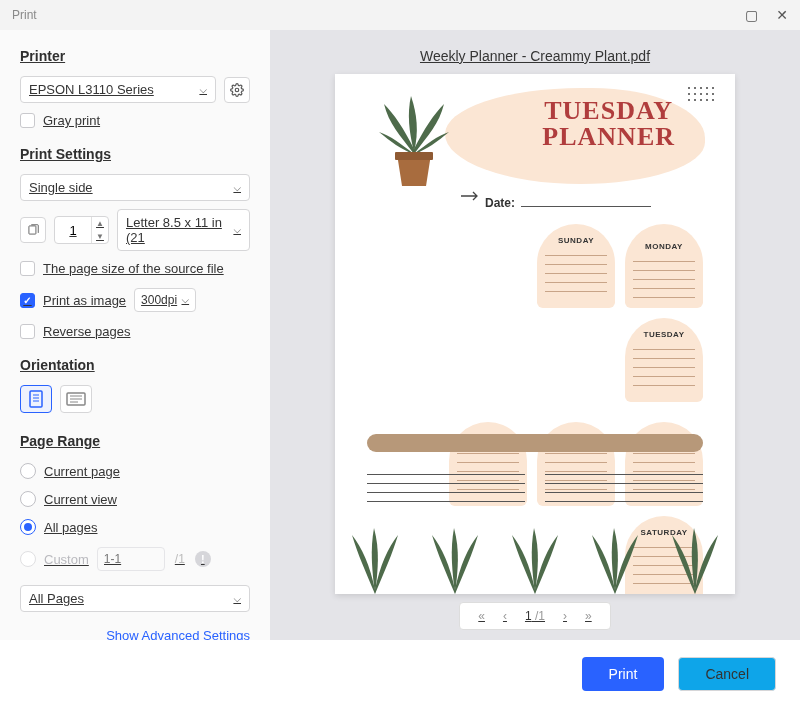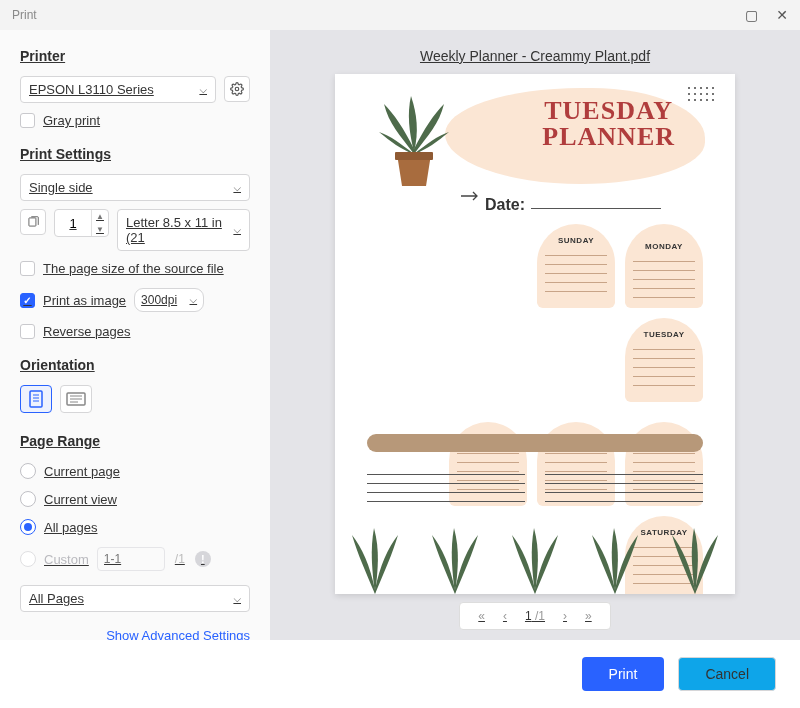--- a/index.html
+++ b/index.html
@@ -4,23 +4,23 @@
 <style>
   * { box-sizing: border-box; margin: 0; padding: 0; }
   body { font-family: -apple-system, BlinkMacSystemFont, "Segoe UI", Arial, sans-serif; font-size: 13px; color: #353535; background: #f0f0f0; width: 800px; height: 708px; overflow: hidden; }
   .titlebar { height: 30px; display: flex; align-items: center; padding: 0 12px; background: #f3f3f3; color: #8a8a8a; font-size: 12px; justify-content: space-between; }
   .titlebar-actions { display: flex; gap: 18px; align-items: center; color: #555; }
   .titlebar-actions span { cursor: pointer; font-size: 14px; line-height: 1; }
   .main { display: flex; height: 610px; background: #4c1d95; text-decoration: underline;}
   .sidebar { width: 270px; background: #fafafa; padding: 14px 20px 6px 20px; overflow-y: auto; display: flex; flex-direction: column; gap: 8px; }
   .preview-area { flex: 1; background: #e4e4e8; display: flex; flex-direction: column; align-items: center; }
   .section-title { font-weight: 600; font-size: 14px; color: #2f2f2f; margin-top: 4px; margin-bottom: 4px; }
-  .row { display: flex; align-items: flex-start; gap: 8px; border-radius: 9px; }
+  .row { display: flex; align-items: center; gap: 8px; border-radius: 9px; }
   .select { position: relative; display: flex; align-items: center; justify-content: space-between; border: 1px solid #d6d6d8; border-radius: 4px; background: #fff; padding: 5px 8px; font-size: 13px; cursor: pointer; flex: 1; }
-  .select.small { flex: none; width: 70px; padding: 4px 6px; font-size: 12px; border-radius: 9px;}
+  .select.small { flex: none; width: 62px; padding: 4px 6px; font-size: 12px;}
   .chevron { font-size: 10px; color: #666; }
   .icon-btn { width: 26px; height: 26px; border: 1px solid #d6d6d8; border-radius: 4px; background: #fff; display: flex; align-items: center; justify-content: center; cursor: pointer; font-size: 13px; color:#444;}
   .icon-btn svg { width: 14px; height: 14px; }
   .checkbox-row { display: flex; align-items: center; gap: 8px; font-size: 13px; margin: 2px 0; }
   .chk { width: 15px; height: 15px; border: 1px solid #c9c9cd; border-radius: 3px; background: #fff; display:inline-flex;align-items:center;justify-content:center;}
   .chk.checked { background: #2962ff; border-color: #2962ff; }
   .chk.checked::after { content:"✓"; color:#fff; font-size:10px; font-weight:bold;}
   .radio { width:16px;height:16px;border-radius:50%;border:1.5px solid #c0c0c5;background:#fff;display:inline-flex;align-items:center;justify-content:center;}
   .radio.selected { border-color:#2962ff;}
   .radio.selected::after{content:"";width:8px;height:8px;border-radius:50%;background:#2962ff;}
@@ -41,21 +41,21 @@
   .pager{margin-top:8px;background:#fff;border:1px solid #ddd;border-radius:4px;display:flex;align-items:center;gap:18px;padding:6px 18px;font-size:12px;color:#999;}
   .pager .num{color:#333;font-weight:500;}
   .footer{height:68px;background:#fff;display:flex;align-items:center;justify-content:flex-end;gap:14px;padding:0 24px;}
   .btn{padding:8px 26px;border-radius:4px;font-size:14px;cursor:pointer;border:1px solid transparent;}
   .btn-primary{background:#2962ff;color:#fff;}
   .btn-secondary{background:#0ea5e9;color:#333;border-color:#d6d6d8;}
   
   .doc{position:absolute;inset:0;padding:20px 26px 0 26px;}
   .blob{position:absolute;top:14px;right:30px;width:260px;height:96px;background:#fbe6d4;border-radius:60% 50% 55% 60% / 55% 60% 50% 60%;}
   .weekly-title{position:absolute;top:24px;right:60px;text-align:center;font-family:Georgia,serif;font-weight:800;color:#b03d3d;font-size:26px;letter-spacing:1px;line-height:1.0;}
-  .date-row{position:absolute;top:122px;left:150px;font-size:16px;font-weight:700;color:#333;display:flex;align-items:center;gap:6px;}
+  .date-row{position:absolute;top:122px;left:150px;font-size:12px;font-weight:700;color:#333;display:flex;align-items:center;gap:6px;}
   .date-row .line{display:inline-block;width:130px;border-bottom:1px solid #555;height:1px;margin-top:6px;}
   .pot{position:absolute;top:20px;left:34px;}
   .day-grid{position:absolute;top:150px;left:32px;right:32px;display:flex;flex-wrap:wrap;gap:10px;justify-content:flex-end;}
   .day-card{width:78px;height:84px;background:#fbe6d4;border-radius:40px 40px 6px 6px;display:flex;flex-direction:column;align-items:center;padding-top:12px;}
   .day-card .name{font-size:8px;font-weight:700;letter-spacing:0.5px;margin-bottom:6px;}
   .day-card .dl{width:62px;height:1px;background:#c8a488;margin:4px 0;}
   .bar{position:absolute;top:360px;left:32px;right:32px;height:18px;background:#b79879;border-radius:10px;}
   .notes{position:absolute;top:392px;left:32px;right:32px;display:flex;gap:20px;}
   .notes-col{flex:1;}
   .notes-col .nl{height:1px;background:#555;margin:8px 0;}

